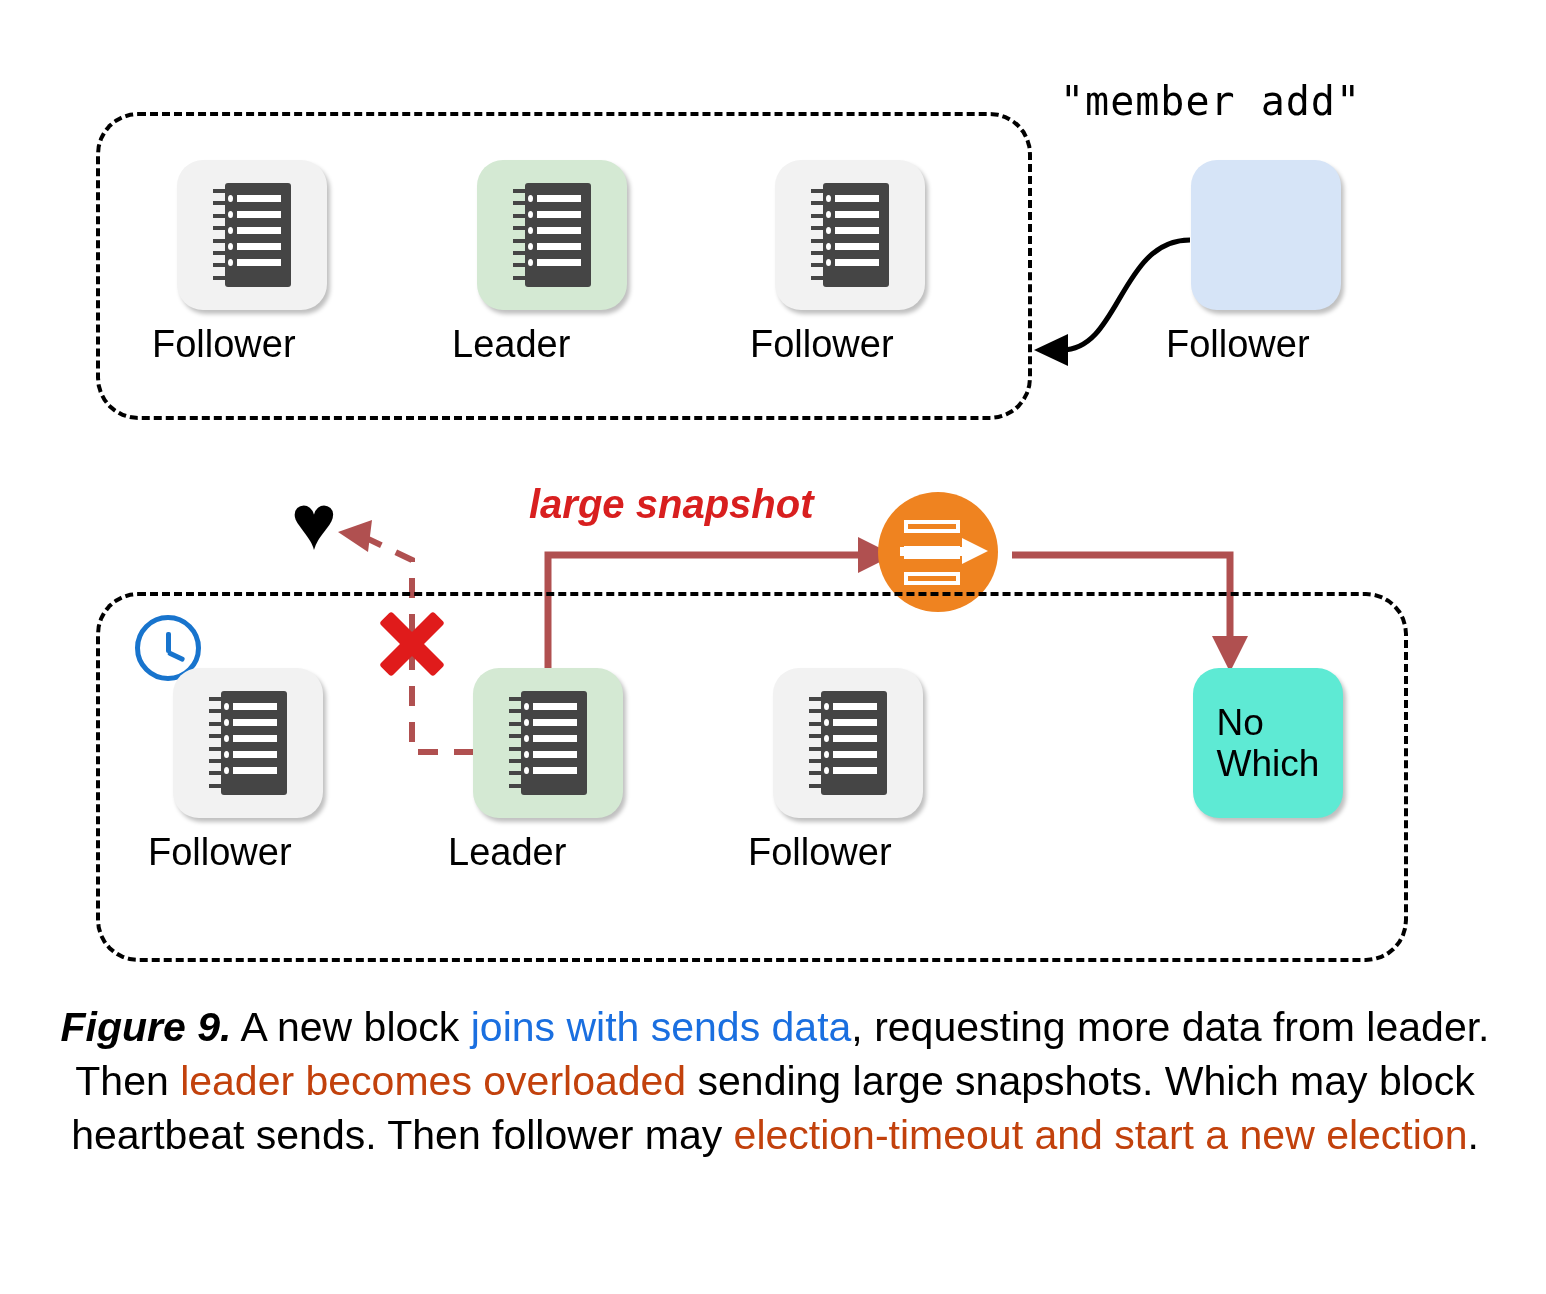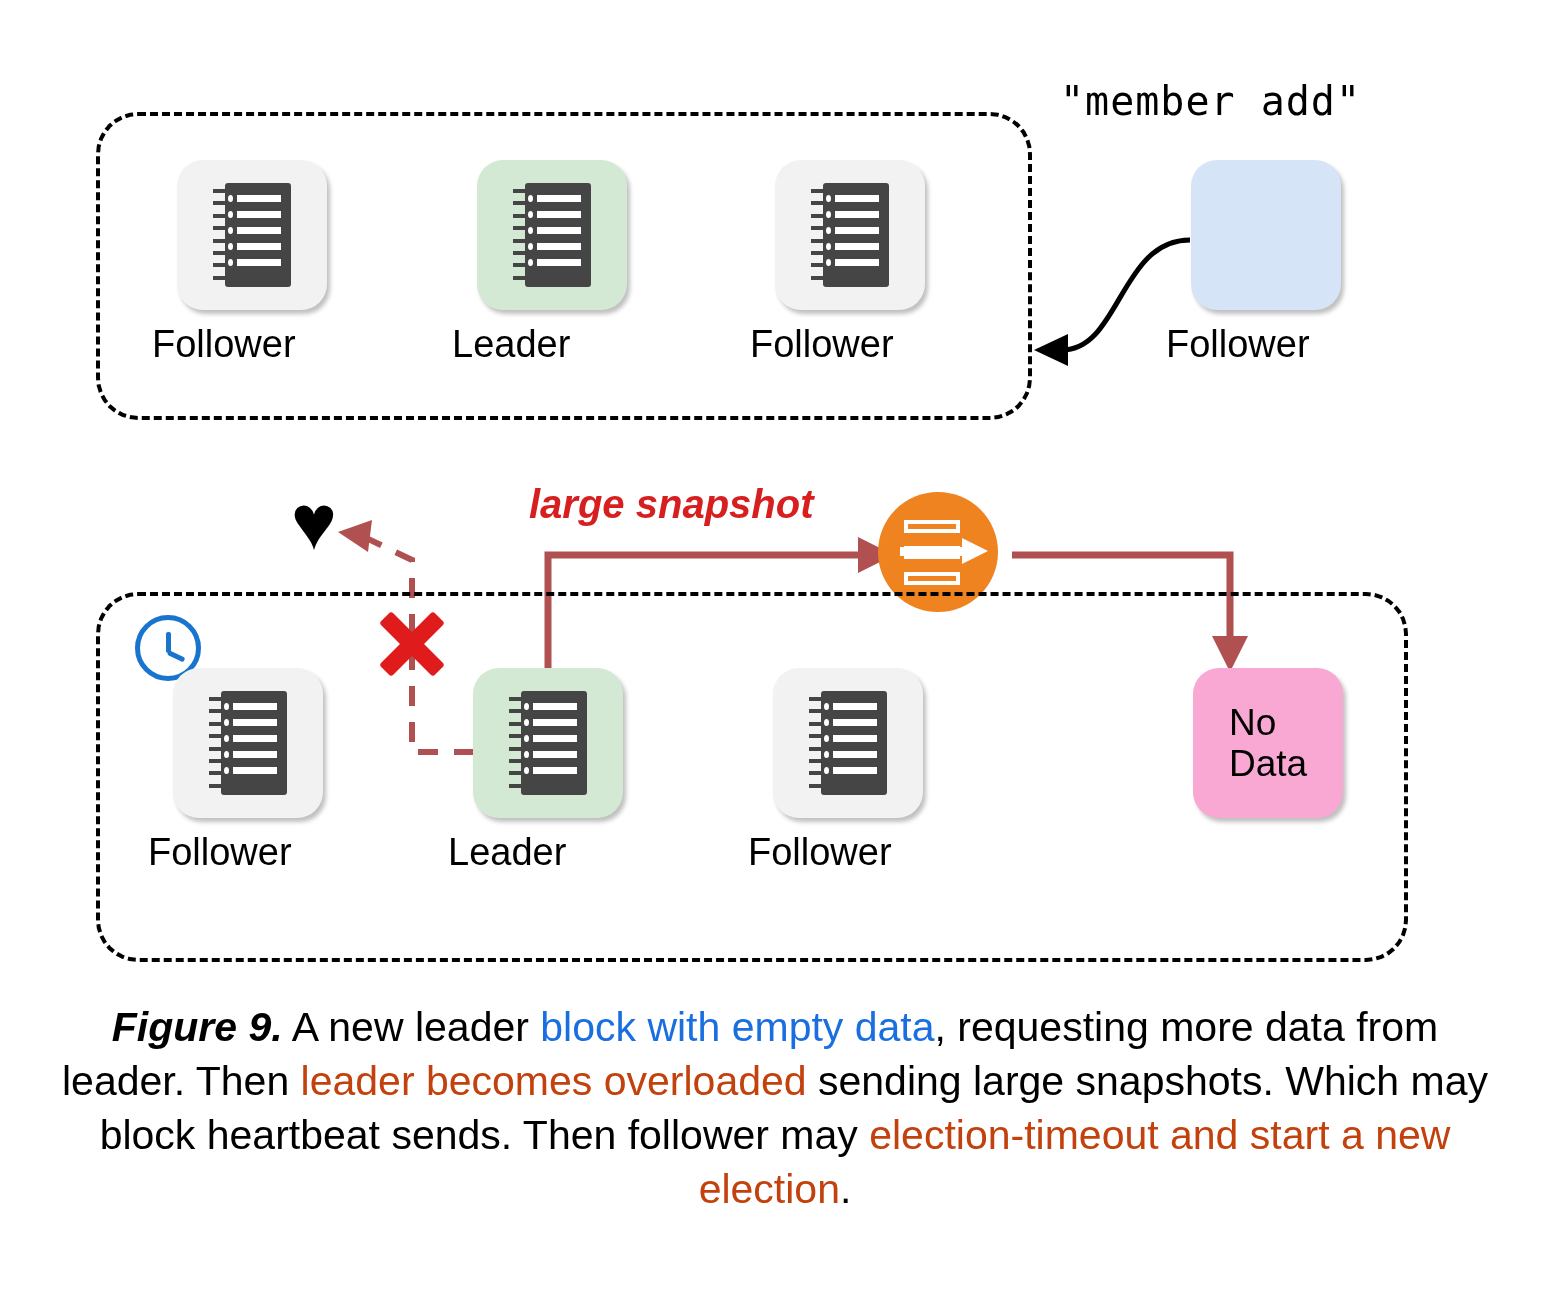--- a/index.html
+++ b/index.html
@@ -57,21 +57,21 @@
     box-shadow: 3px 4px 4px rgba(0,0,0,0.25);
     position: relative;
     display: flex;
     align-items: center;
     justify-content: center;
     box-sizing: border-box;
   }
   .node-tile.leader { background: #d4e9d3; }
   .node-tile.newmember { background: #d6e4f7; }
   .node-tile.nodata {
-    background: #f9a8d4;
+    background: #5eead4;
     font-size: 37px;
     line-height: 1.12;
     color: #000;
     font-family: "Liberation Sans", sans-serif;
   }
   .node-label {
     margin-top: 14px;
     font-size: 38px;
     line-height: 1.1;
     white-space: nowrap;
@@ -488,22 +488,22 @@
           </div>
       </div>
     </div>
     <div class="node-label">Follower</div>
   </div>
 
   <div class="node" style="left:1168px; top:668px;">
     <div class="node-tile nodata">
       <div>
         <div>No</div>
-        <div>Data</div>
+        <div>Which</div>
       </div>
     </div>
   </div>
 
   <div id="caption">
-    <span class="figlabel">Figure 9.</span><span> A new leader </span><span class="blue">block with empty data</span><span>, requesting more data from leader. Then </span><span class="red">leader becomes overloaded</span><span> sending large snapshots. Which may block heartbeat sends. Then follower may </span><span class="red">election-timeout and start a new election</span><span>.</span>
+    <span class="figlabel">Figure 9.</span><span> A new block </span><span class="blue">joins with sends data</span><span>, requesting more data from leader. Then </span><span class="red">leader becomes overloaded</span><span> sending large snapshots. Which may block heartbeat sends. Then follower may </span><span class="red">election-timeout and start a new election</span><span>.</span>
   </div>
 
 </div>
 
 </body></html>

